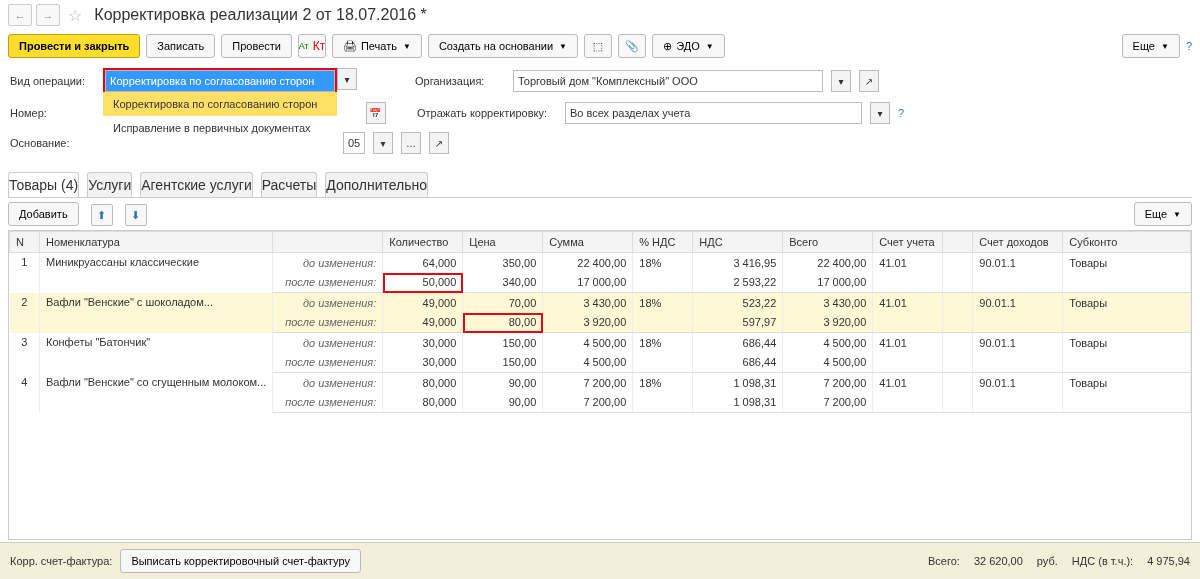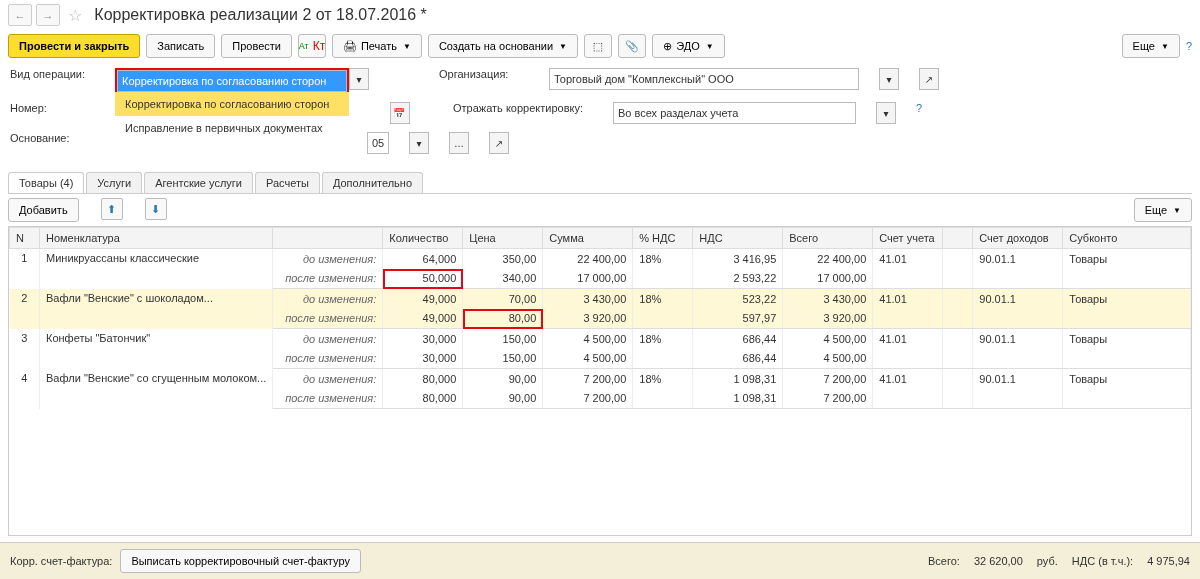--- a/index.html
+++ b/index.html
@@ -64,22 +64,23 @@
     text-align: center;
   }
   .btn.icon-only { width: 28px; padding: 0; justify-content: center; }
   .btn .drop-arrow { font-size: 8px; margin-left: 2px; }
   .form-area {
     padding: 6px 10px;
     position: relative;
   }
   .form-row {
     display: flex;
+    align-items: center;
     margin-bottom: 8px;
-    gap: 20px;
+    gap: 8px;
   }
   .form-label { width: 85px; }
   .input-box {
     border: 1px solid #bbb;
     height: 22px;
     padding: 0 4px;
     display: flex;
     align-items: center;
     background: #fff;
     position: relative;
@@ -114,33 +115,33 @@
     font-size: 10px;
   }
   .tabs {
     display: flex;
     border-bottom: 1px solid #ccc;
     margin: 4px 8px 0 8px;
   }
   .tab {
     border: 1px solid #ccc;
     border-bottom: none;
-    padding: 4px 10px;
+    padding: 4px 0;
     background: #f2f2f2;
     cursor: pointer;
-    margin-right: 2px;
+    margin-right: 8px;
     border-radius: 3px 3px 0 0;
-    font-size: 11px;
+    font-size: 14px;
   }
   .tab.active { background: #fff; }
   .subtoolbar {
     display: flex;
-    align-items: flex-start;
+    align-items: flex-end;
     padding: 4px 8px;
-    gap: 22px;
+    gap: 12px;
   }
   .arrow-btn {
     border: 1px solid #bbb;
     width: 22px; height: 22px;
     display: inline-flex;
     align-items: center; justify-content: center;
     background: #f8f8f8; cursor: pointer;
     border-radius: 2px;
   }
   .grid {
@@ -249,21 +250,21 @@
     <div class="input-btn">▾</div>
     <div class="input-btn">↗</div>
   </div>
 
   <div class="form-row">
     <span class="form-label">Номер:</span>
     <div style="width:255px"></div>
     <div class="input-btn">📅</div>
 
     <span class="form-label" style="margin-left:23px;width:140px">Отражать корректировку:</span>
-    <div class="input-box" style="width:243px">
+    <div class="input-box" style="width:297px">
       <span>Во всех разделах учета</span>
     </div>
     <div class="input-btn">▾</div>
     <span class="q-help">?</span>
   </div>
 
   <div class="form-row">
     <span class="form-label">Основание:</span>
     <div style="width:232px"></div>
     <div class="input-box" style="width:22px">

